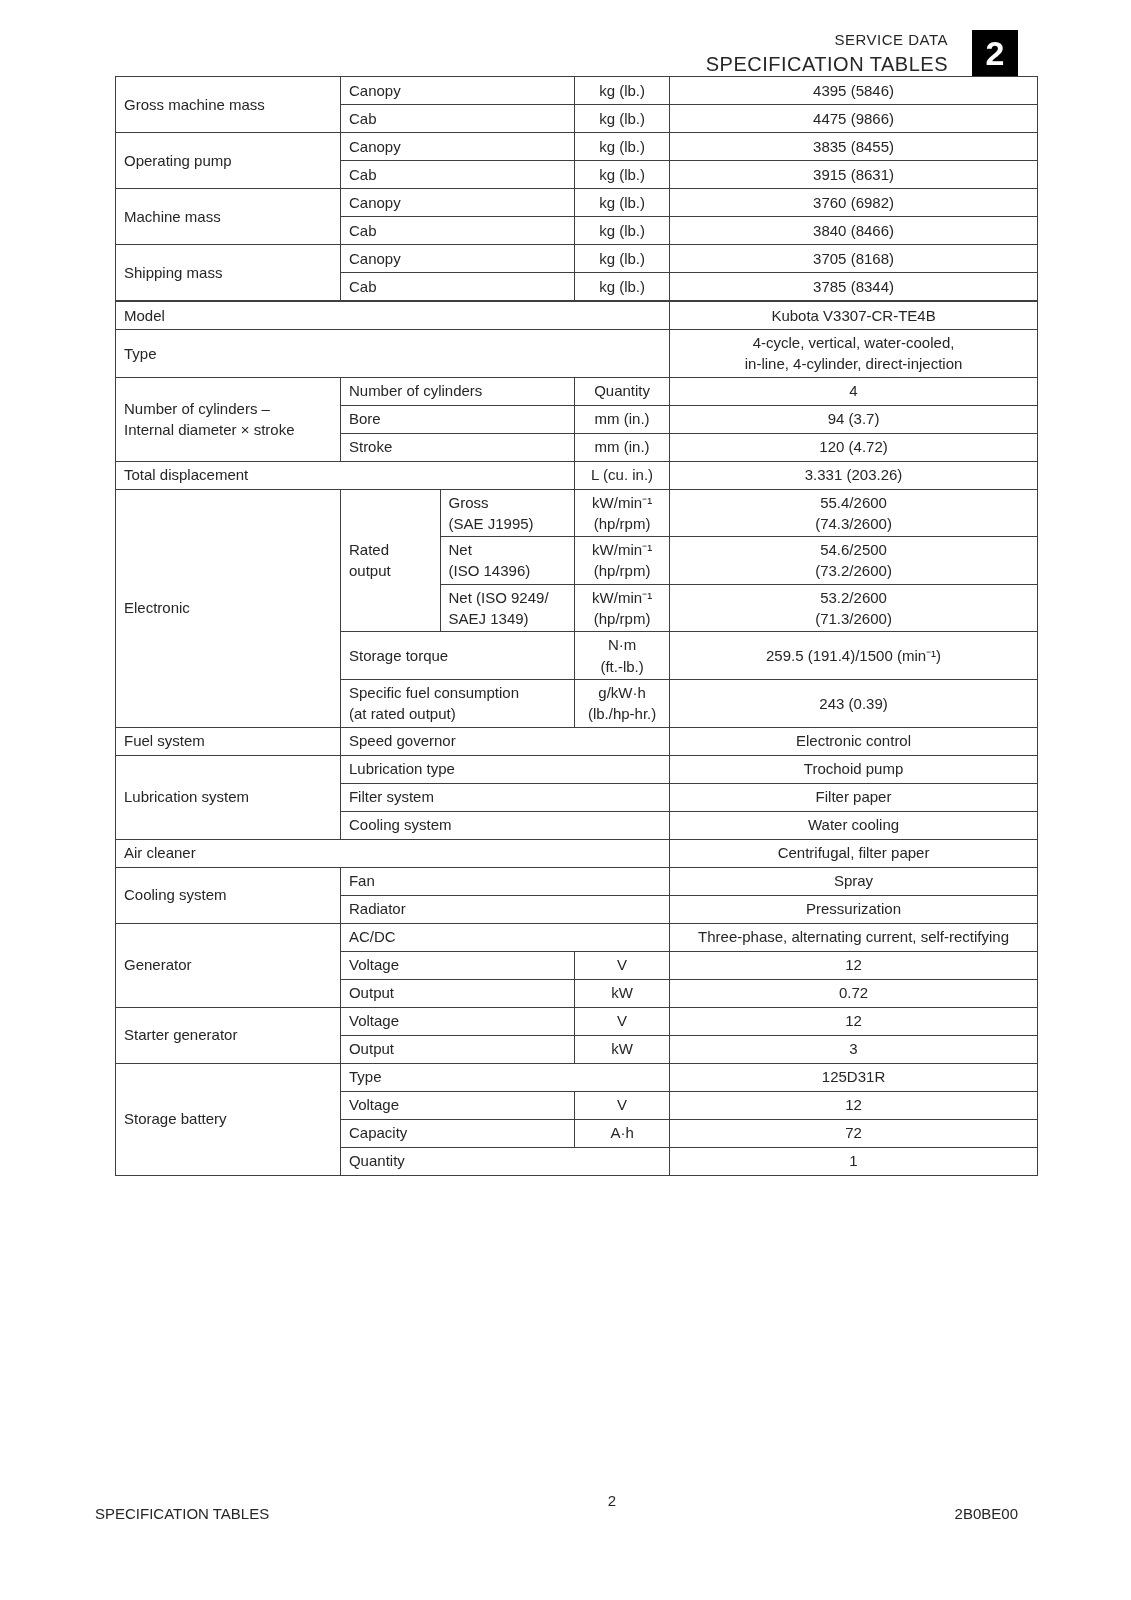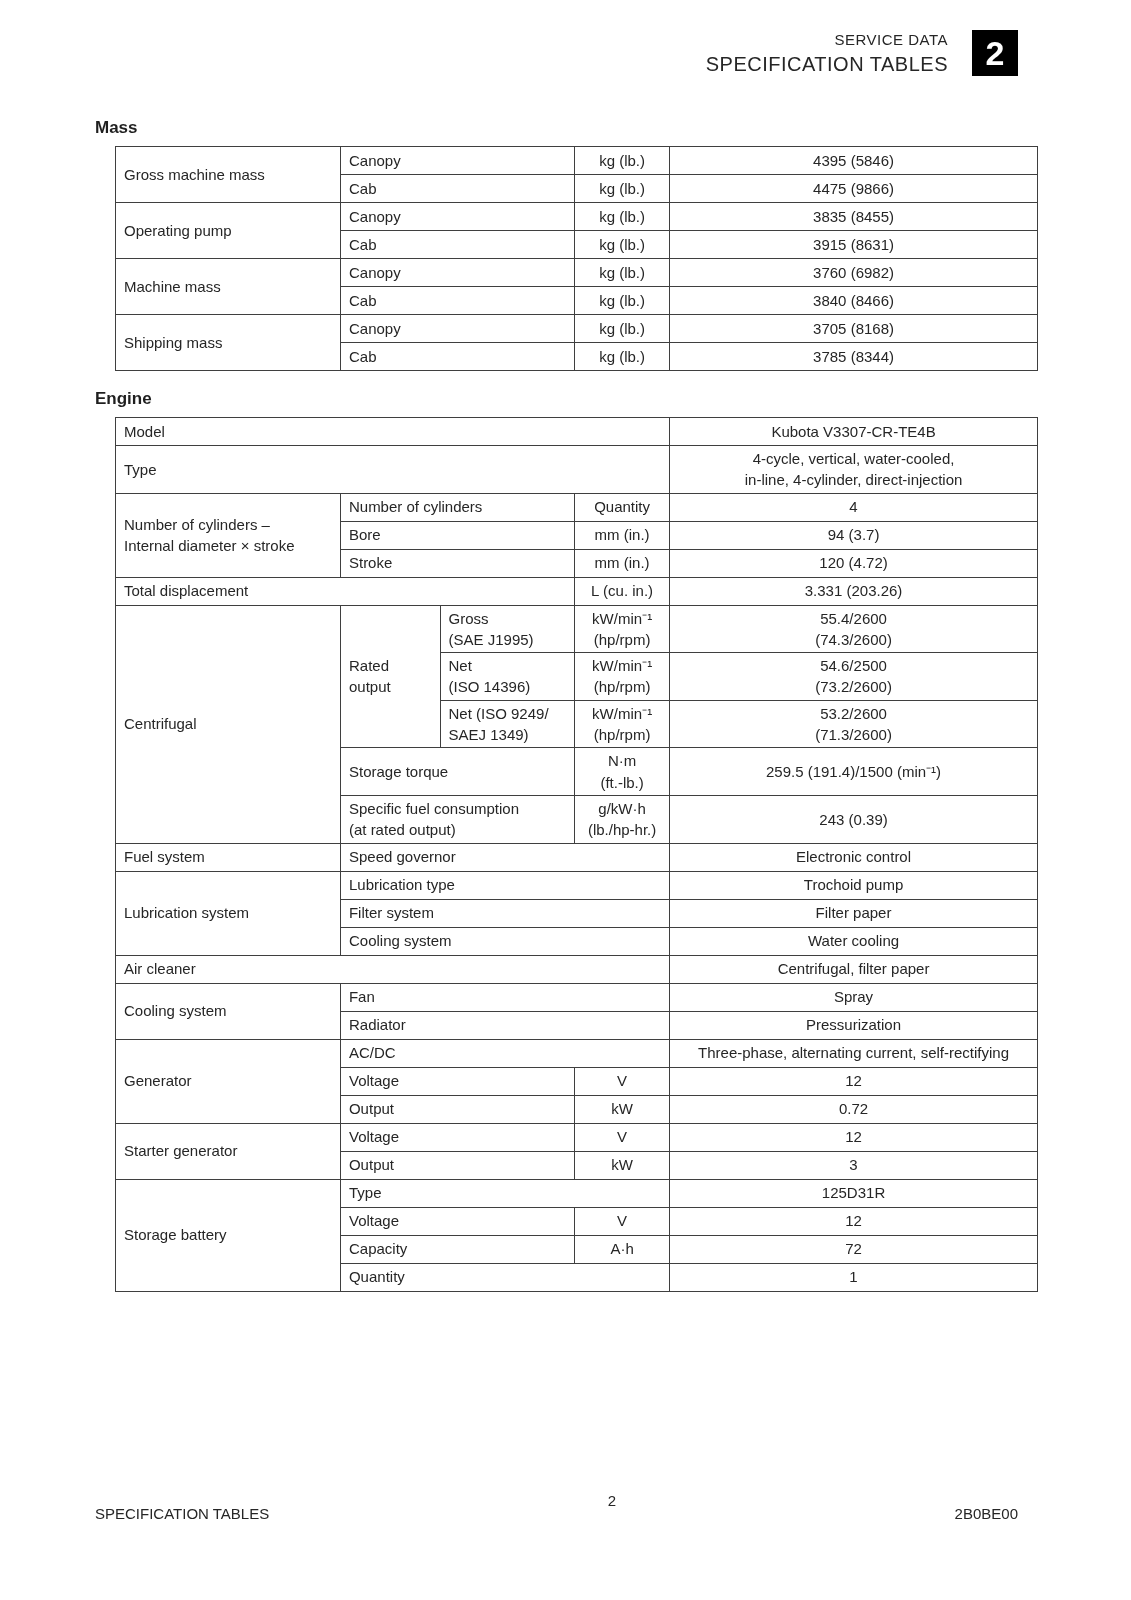--- a/index.html
+++ b/index.html
@@ -55,21 +55,20 @@
 <div class="content">
 
   <div class="page-header">
     <div class="header-text">
       <div class="header-small">SERVICE DATA</div>
       <div class="header-large">SPECIFICATION TABLES</div>
     </div>
     <div class="chapter-box">2</div>
   </div>
 
-  <h2 class="section-title mass-title">Mass</h2>
   <table>
     <colgroup>
       <col style="width:24.4%">
         <col style="width:25.4%">
         <col style="width:10.3%">
         <col style="width:39.9%">
     </colgroup>
     <tbody>
       <tr>
         <td class="lbl" rowspan="2">Gross machine mass</td>
@@ -111,21 +110,20 @@
         <td class="ctr">3705 (8168)</td>
       </tr>
       <tr>
         <td class="lbl">Cab</td>
         <td class="ctr">kg (lb.)</td>
         <td class="ctr">3785 (8344)</td>
       </tr>
     </tbody>
   </table>
 
-  <h2 class="section-title engine-title">Engine</h2>
   <table>
     <colgroup>
       <col style="width:24.4%">
         <col style="width:10.8%">
         <col style="width:14.6%">
         <col style="width:10.3%">
         <col style="width:39.9%">
     </colgroup>
     <tbody>
 
@@ -158,21 +156,21 @@
         <td class="ctr">120 (4.72)</td>
       </tr>
 
       <tr>
         <td class="lbl" colspan="3">Total displacement</td>
         <td class="ctr">L (cu. in.)</td>
         <td class="ctr">3.331 (203.26)</td>
       </tr>
 
       <tr>
-        <td class="lbl" rowspan="5">Centrifugal</td>
+        <td class="lbl" rowspan="5">Electronic</td>
         <td class="lbl" rowspan="3">Rated
 output</td>
         <td class="lbl">Gross
 (SAE J1995)</td>
         <td class="ctr">kW/min⁻¹
 (hp/rpm)</td>
         <td class="ctr">55.4/2600
 (74.3/2600)</td>
       </tr>
       <tr>

